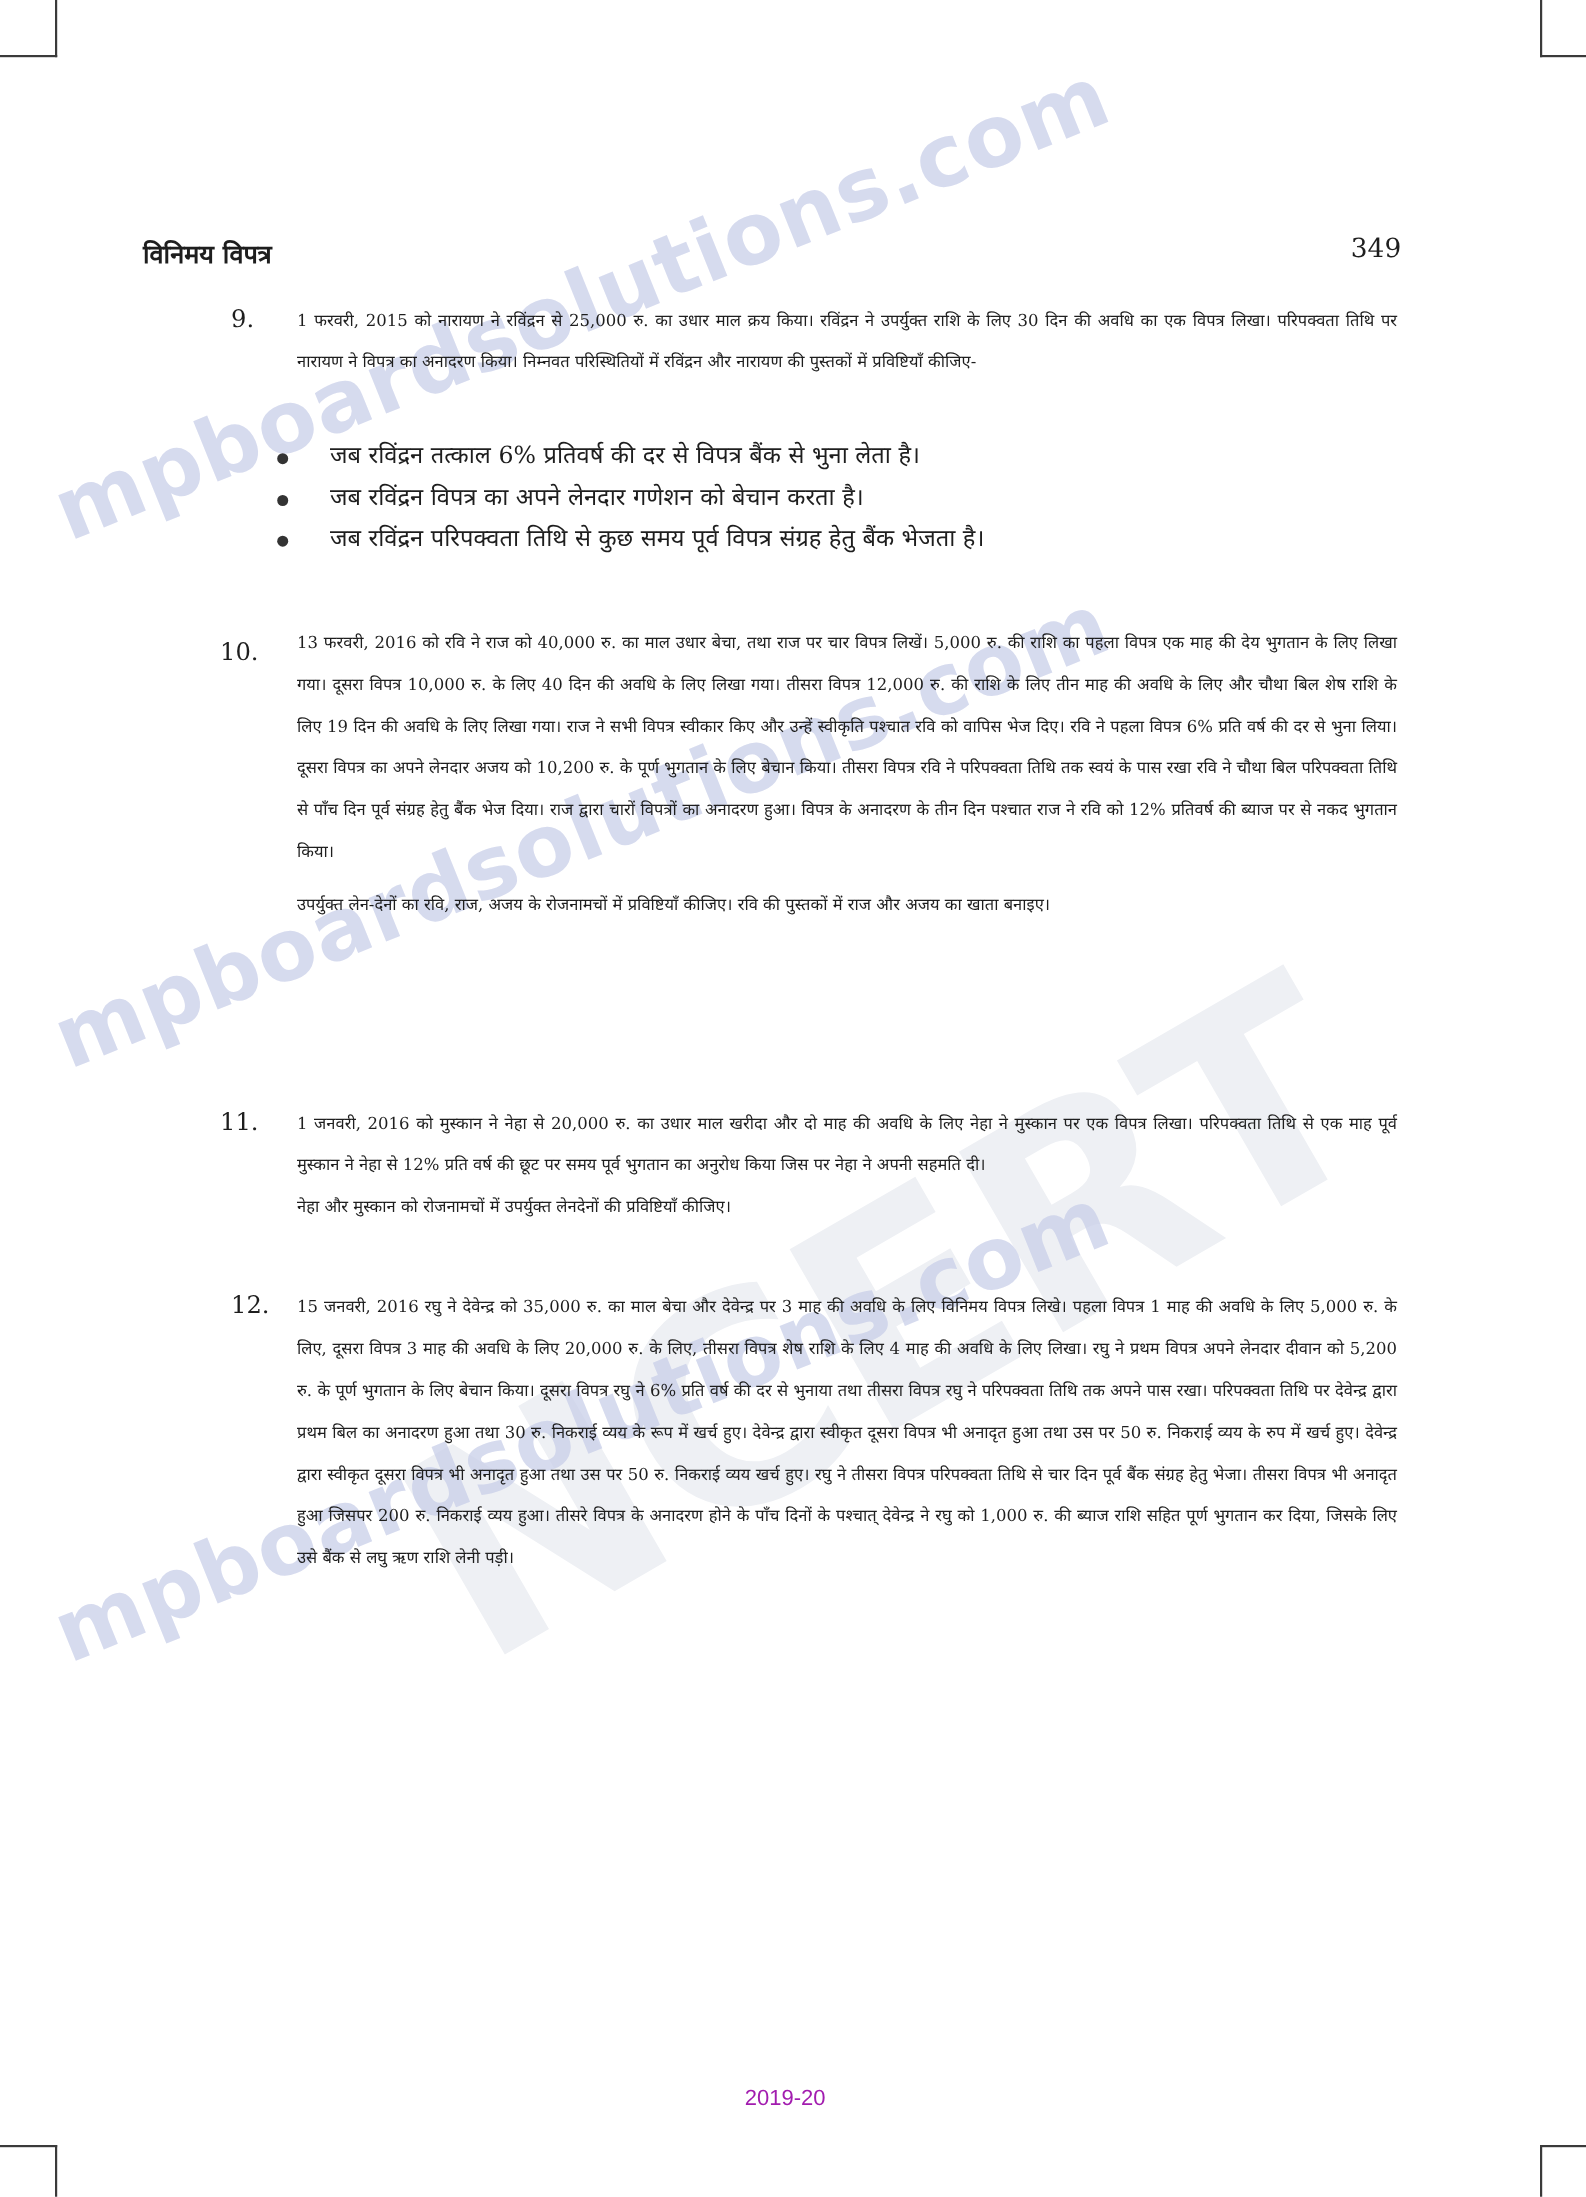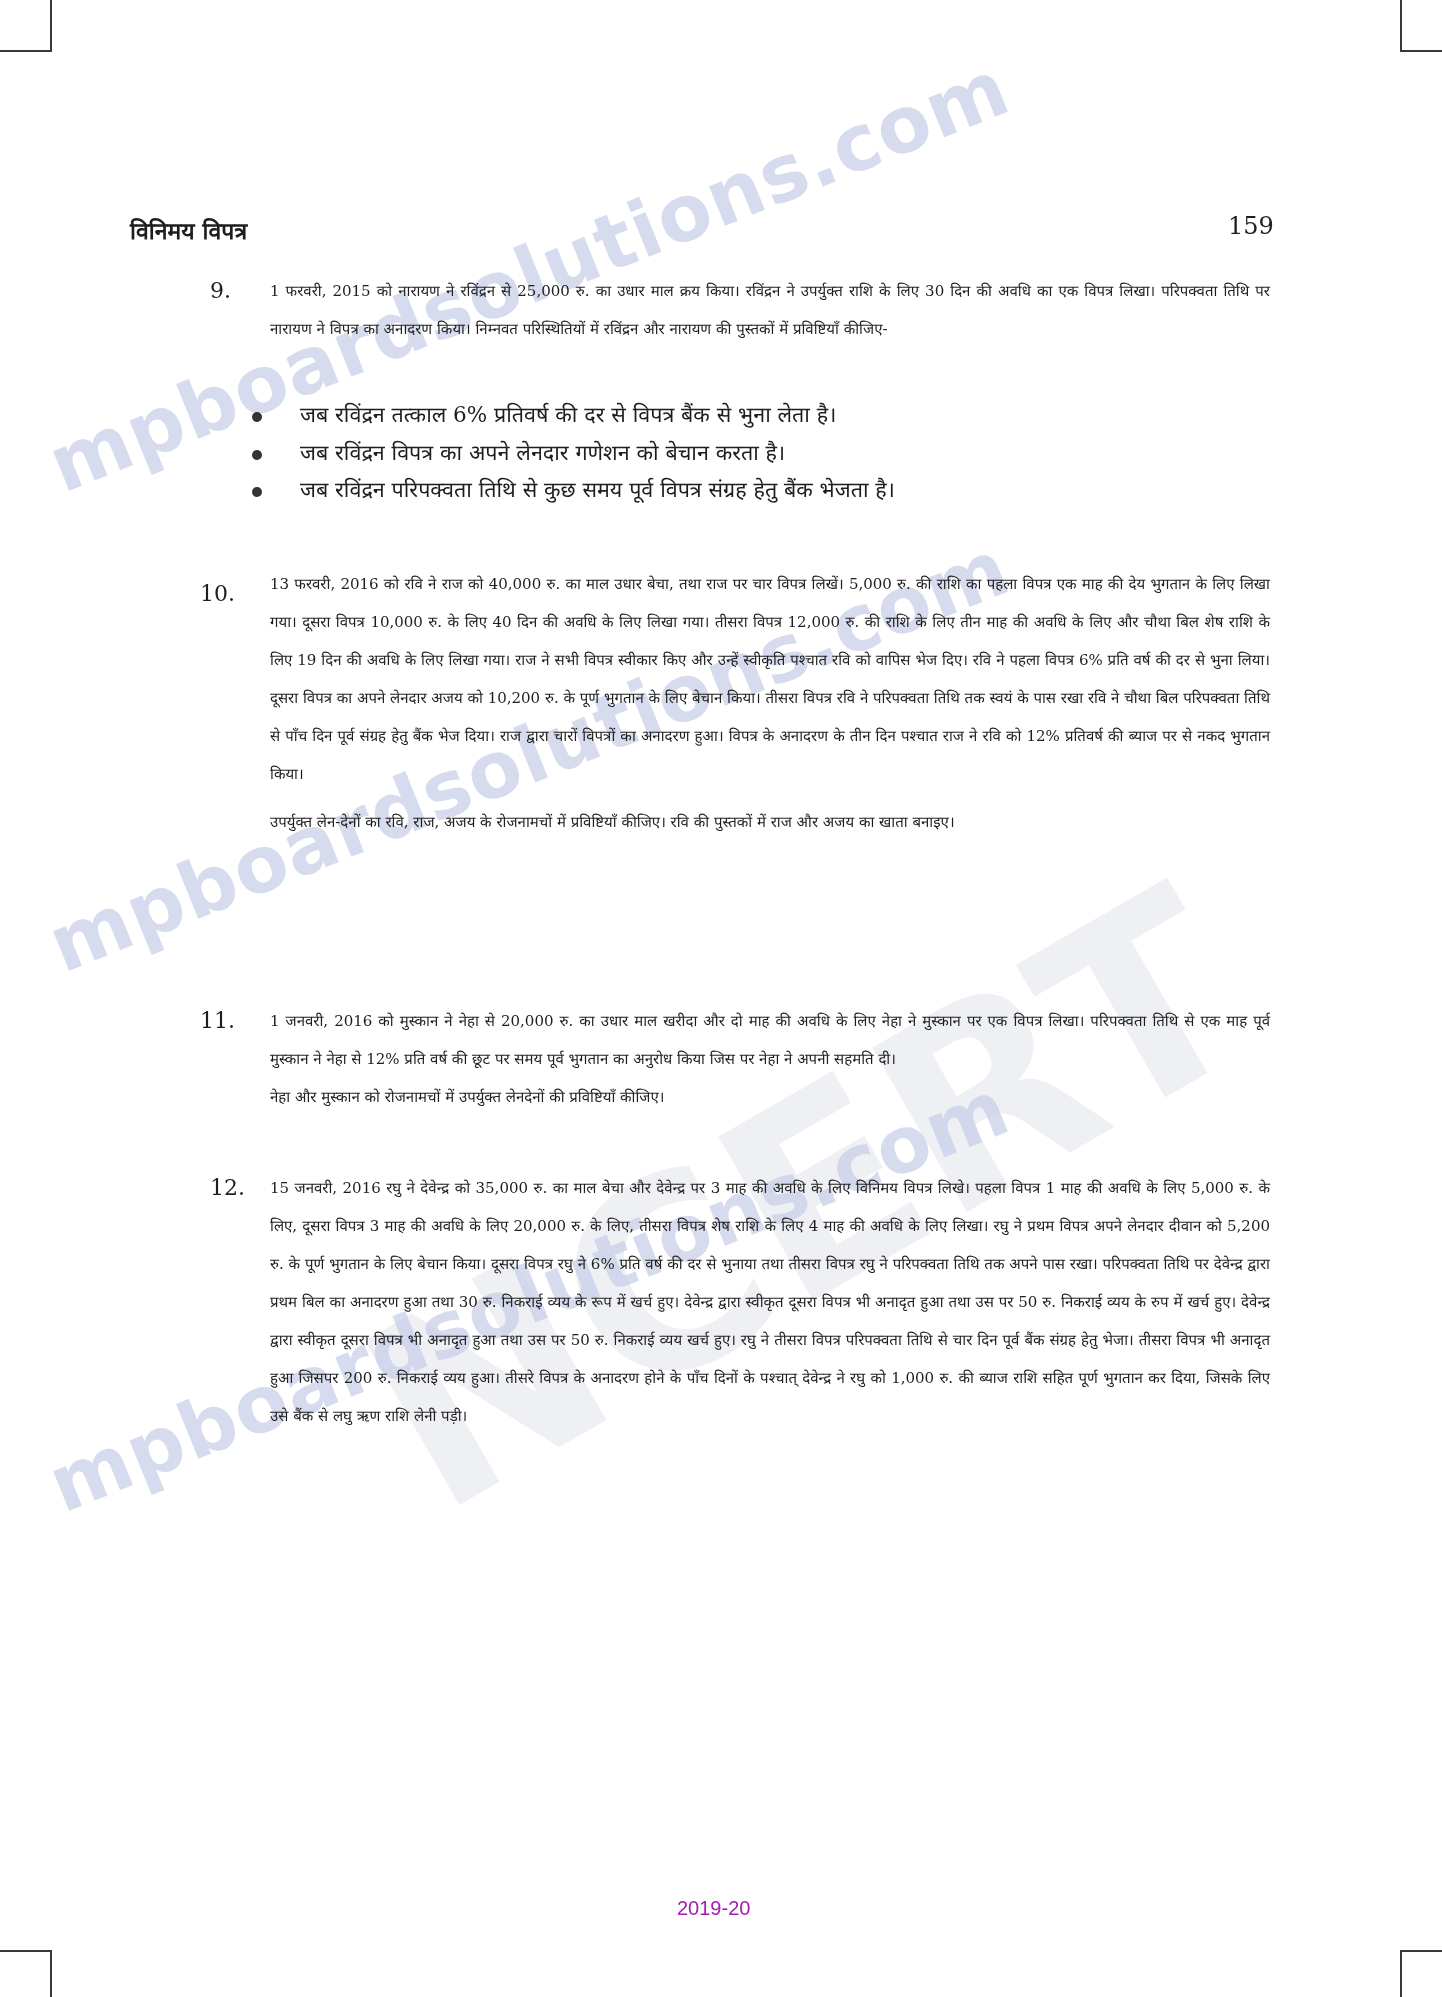--- a/index.html
+++ b/index.html
@@ -46,21 +46,21 @@
 <div class="crop bl"></div>
 <div class="crop br"></div>
 
 <div class="wm-bg" style="left:330px; top:1050px;">NCERT</div>
 
 <div class="watermark" style="left:70px; top:420px; transform: rotate(-22deg);">mpboardsolutions.com</div>
 <div class="watermark" style="left:70px; top:900px; transform: rotate(-22deg);">mpboardsolutions.com</div>
 <div class="watermark" style="left:70px; top:1440px; transform: rotate(-22deg);">mpboardsolutions.com</div>
 
 <div class="header-left">विनिमय विपत्र</div>
-<div class="header-right">159</div>
+<div class="header-right">349</div>
 
 <div class="q" style="top:272px;">
   <div class="qnum" style="left:210px; top:6px;">9.</div>
   <div class="qtext" style="top:0;">
     <p>1 फरवरी, 2015 को नारायण ने रविंद्रन से 25,000 रु. का उधार माल क्रय किया। रविंद्रन ने उपर्युक्त राशि के लिए 30 दिन की अवधि का एक विपत्र लिखा। परिपक्वता तिथि पर नारायण ने विपत्र का अनादरण किया। निम्नवत परिस्थितियों में रविंद्रन और नारायण की पुस्तकों में प्रविष्टियाँ कीजिए-</p>
   </div>
   <ul class="bullets" style="top:124px;">
     <li>जब रविंद्रन तत्काल 6% प्रतिवर्ष की दर से विपत्र बैंक से भुना लेता है।</li>
     <li>जब रविंद्रन विपत्र का अपने लेनदार गणेशन को बेचान करता है।</li>
     <li>जब रविंद्रन परिपक्वता तिथि से कुछ समय पूर्व विपत्र संग्रह हेतु बैंक भेजता है।</li>

